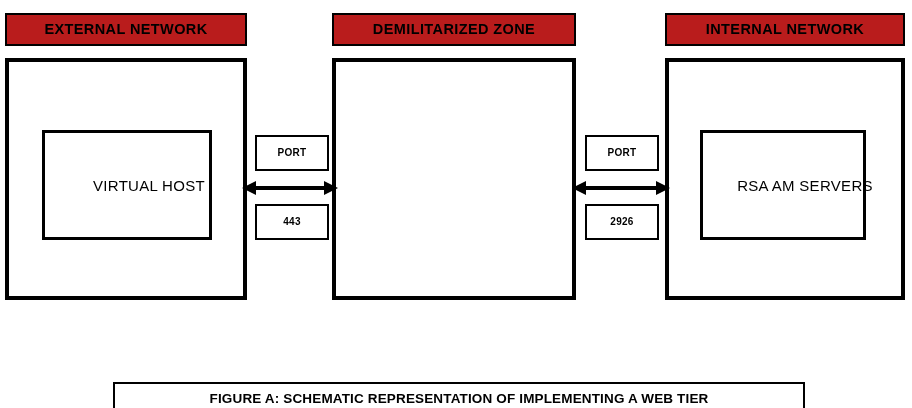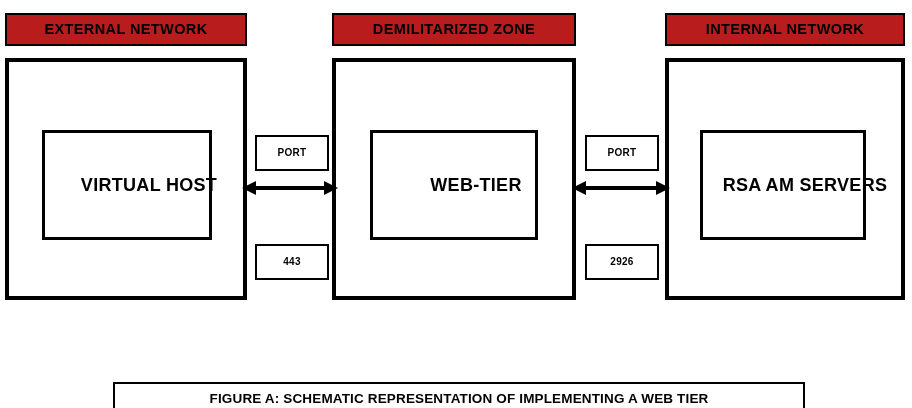--- a/index.html
+++ b/index.html
@@ -60,22 +60,22 @@
   .node-box {
     position: absolute;
     box-sizing: border-box;
     border: 3px solid #000000;
     background: #ffffff;
     display: flex;
     align-items: center;
     justify-content: center;
   }
   .node-box .node-label {
-    font-size: 18px;
-    font-weight: bold;
+    font-size: 15px;
+    font-weight: normal;
     letter-spacing: 0.3px;
     white-space: nowrap;
     line-height: 1;
     margin-left: 44px;
   }
   #node-virtual-host { left: 42px;  top: 130px; width: 170px; height: 110px; }
   #node-web-tier     { left: 370px; top: 130px; width: 168px; height: 110px; }
   #node-rsa-servers  { left: 700px; top: 130px; width: 166px; height: 110px; }
 
   
@@ -100,21 +100,21 @@
     justify-content: center;
   }
   .port-chip .port-chip-label {
     font-size: 10px;
     font-weight: bold;
     letter-spacing: 0.3px;
     white-space: nowrap;
     line-height: 1;
   }
   .port-chip.port-chip-top    { top: 5px; }
-  .port-chip.port-chip-bottom { top: 74px; margin-top: 40px; }
+  .port-chip.port-chip-bottom { top: 74px; }
 
   
   .arrow-bidirectional {
     position: absolute;
     top: 49px;
     left: 0;
     width: 100%;
     height: 18px;
   }
   .arrow-bidirectional svg {
@@ -163,23 +163,20 @@
   </div>
 
   <div id="zone-box-external" class="zone-box"></div>
   <div id="zone-box-dmz" class="zone-box"></div>
   <div id="zone-box-internal" class="zone-box"></div>
 
   <div id="node-virtual-host" class="node-box">
     <span class="node-label">VIRTUAL HOST</span>
   </div>
 
-  <div id="node-web-tier" class="node-box">
-    <span class="node-label">WEB-TIER</span>
-  </div>
 
   <div id="node-rsa-servers" class="node-box">
     <span class="node-label">RSA AM SERVERS</span>
   </div>
 
   <div id="connector-external-dmz" class="connector">
     <div class="port-chip port-chip-top">
       <span class="port-chip-label">PORT</span>
     </div>
 

